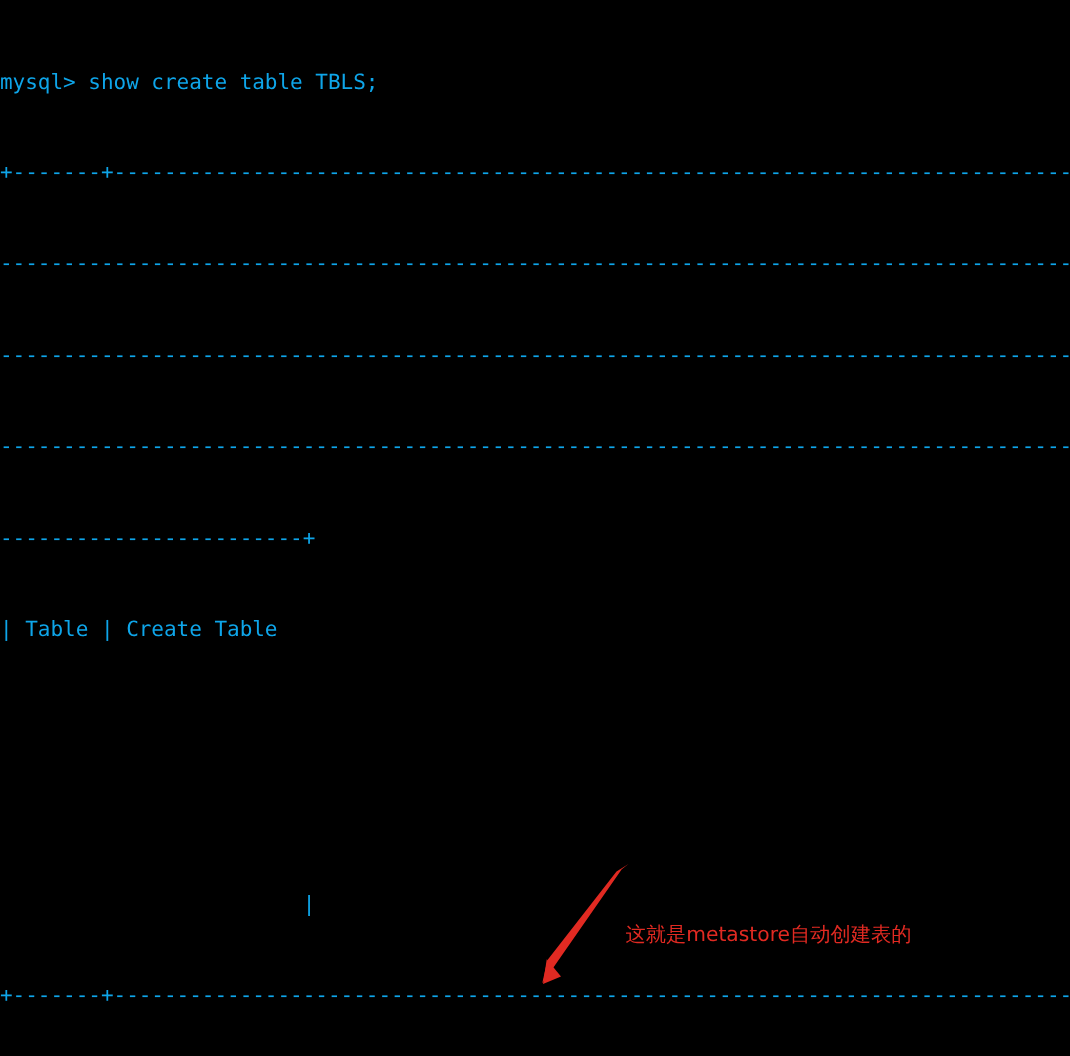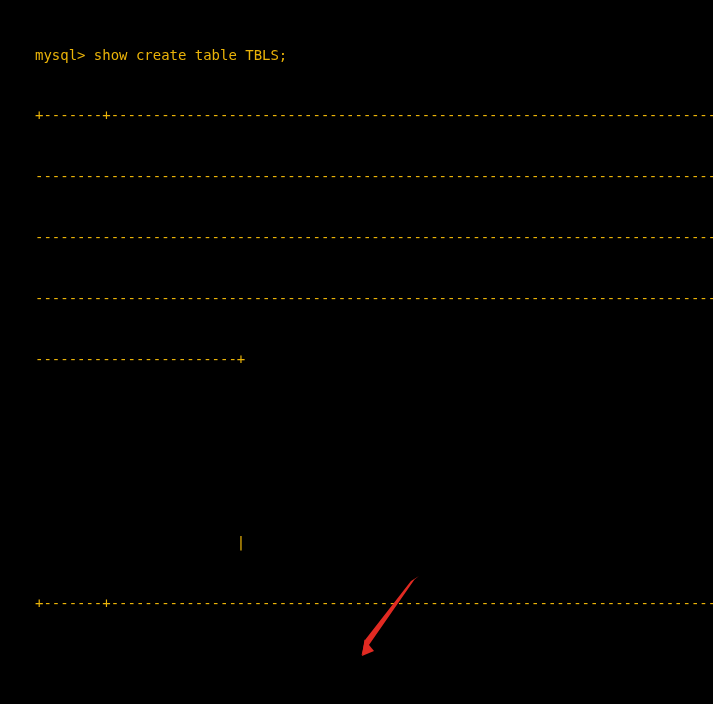--- a/index.html
+++ b/index.html
@@ -25,23 +25,22 @@
     left: 0px;
     top: 4px;
     width: 713px;
     white-space: pre;
   }
   .line {
     height: 20.3px;
     white-space: pre;
     font-family: "DejaVu Sans Mono", "Liberation Mono", monospace;
     font-size: 14px;
-    color: #eab308;
+    color: #0ea5e9;
     letter-spacing: -0.02px;
-    padding-left: 35px;
   }
 
   
   #annotation {
     position: absolute;
     left: 417px;
     top: 576px;
     width: 290px;
     font-family: "DejaVu Sans", "Liberation Sans", sans-serif;
     font-size: 13.5px;
@@ -66,20 +65,21 @@
 
 <div id="terminal">
 
   <div id="screen">
     <div class="line">mysql&gt; show create table TBLS;</div>
     <div class="line">+-------+------------------------------------------------------------------------------</div>
     <div class="line">--------------------------------------------------------------------------------------</div>
     <div class="line">--------------------------------------------------------------------------------------</div>
     <div class="line">--------------------------------------------------------------------------------------</div>
     <div class="line">------------------------+</div>
+    <div class="line">| Table | Create Table                                                                 </div>
     <div class="line">                                                                                      </div>
     <div class="line">                                                                                      </div>
     <div class="line">                        |</div>
     <div class="line">+-------+------------------------------------------------------------------------------</div>
     
     
     
     
     
     
@@ -102,15 +102,16 @@
     
     
   </div>
 
   <svg id="arrow" viewBox="0 0 80 86">
     <path d="M 67 4 L 62.5 7.5 L 14.5 76.5 L 9.5 83.5 L 11.5 74.5 L 13 68 L 59 9 Z" fill="#e12a22"></path>
     <path d="M 10 84 L 12.5 67.5 L 22 79 Z" fill="#e12a22"></path>
   </svg>
 
   <div id="annotation">
+    <span class="ann-line">这就是metastore自动创建表的</span>
   </div>
 
 </div>
 
 </body></html>

